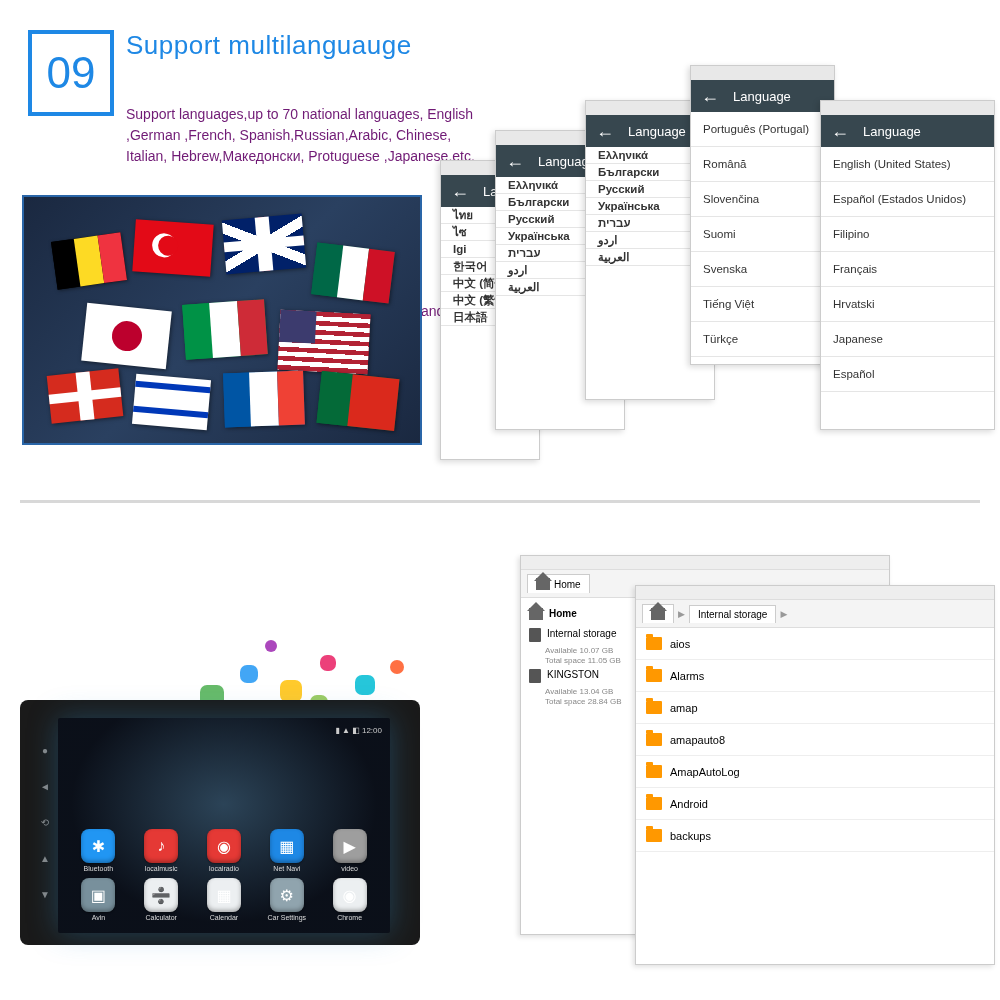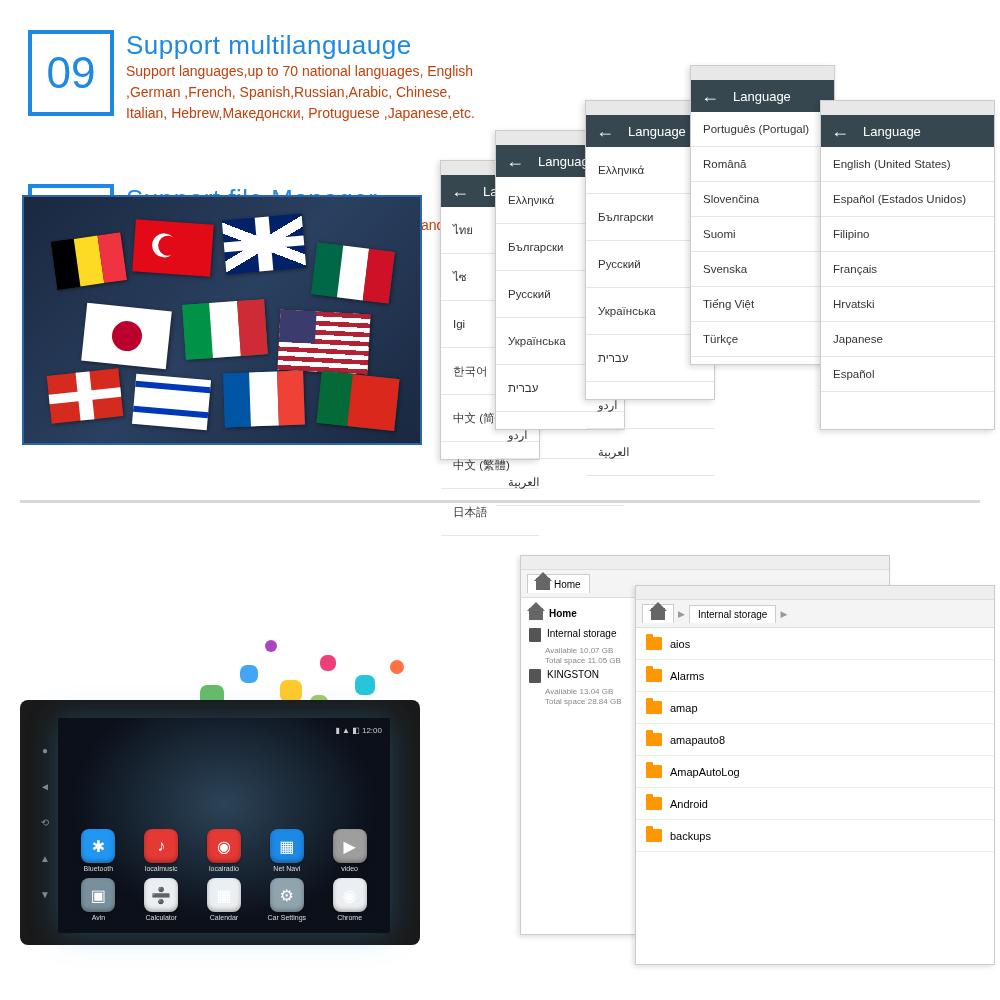--- a/index.html
+++ b/index.html
@@ -5,31 +5,31 @@
 * { box-sizing: border-box; margin: 0; padding: 0; }
 body { width: 1000px; height: 1000px; background: #fff; font-family: Arial, sans-serif; overflow: hidden; position: relative; }
 
 .section { display: flex; gap: 12px; padding-left: 8px; }
 .section-1 { margin: 30px 20px 0 20px; }
 .section-2 { margin: 60px 20px 0 20px; }
 
 .badge { width: 86px; height: 86px; border: 4px solid #1e88e5; display: flex; align-items: center; justify-content: center; font-size: 44px; font-weight: 300; color: #1e88e5; flex-shrink: 0; font-family: Arial; }
 .header-text { flex: 1; }
 .title { color: #1e88e5; font-size: 26px; font-weight: 400; letter-spacing: 0.5px; margin-bottom: 0; font-family: "Segoe UI", Arial; }
-.desc { color: #c2410c; font-size: 14px; line-height: 1.5; max-width: 370px; }
+.desc { color: #701a75; font-size: 14px; line-height: 1.5; max-width: 370px; margin-top: 43px; }
 
 .flags-box { position: absolute; left: 22px; top: 195px; width: 400px; height: 250px; border: 2px solid #2a66a8; background: linear-gradient(135deg,#1a2840,#2a4060,#1a2840); overflow:hidden; }
 .flag { position:absolute; box-shadow: 1px 1px 4px rgba(0,0,0,.5); }
 
 .lang-stack { position: absolute; top: 30px; right: 0; width: 560px; height: 430px; }
 .lang-window { position: absolute; background: #fff; border: 1px solid #ccc; box-shadow: -2px 2px 6px rgba(0,0,0,.15); }
 .lang-header { background: #37474f; color: #fff; display: flex; align-items: center; height: 32px; padding: 0 10px; gap: 14px; font-size: 13px; }
 .status-bar { background: #e8e8e8; height: 14px; }
 .lang-item { height: 35px; display: flex; align-items: center; padding: 0 12px; font-size: 11.5px; color: #333; border-bottom: 1px solid #e5e5e5; cursor: pointer; }
-.lang-item.tight { height: 47px; }
+.lang-item.tight { height: 17px; font-weight: bold; }
 
 .divider { position: absolute; left: 20px; top: 500px; width: 960px; height: 0; border-top: 3px solid #d8d8d8; }
 
 .tablet { position: absolute; left: 20px; top: 700px; width: 400px; height: 245px; background: #1a1a1a; border-radius: 8px; padding: 12px 30px 12px 18px; display:flex; }
 .tablet-side { width:14px; display:flex; flex-direction:column; justify-content:space-around; padding:20px 0;}
 .tablet-side span{color:#888;font-size:10px;text-align:center;}
 .tablet-screen { flex:1; background: radial-gradient(ellipse at 50% 40%, rgba(70,130,180,.4), rgba(10,15,25,.95) 65%); border-radius: 2px; padding: 8px; position:relative; margin-left:6px; box-shadow: 0 0 30px rgba(50,140,200,.35); margin-top: 6px;}
 .tablet-status { height:12px; display:flex; justify-content:flex-end; gap:4px; color:#ccc; font-size:8px;}
 .app-grid { position:absolute; bottom:12px; left:12px; right:12px; display:grid; grid-template-columns: repeat(5,1fr); gap: 6px; }
 .app { display:flex; flex-direction:column; align-items:center; gap:2px;}

